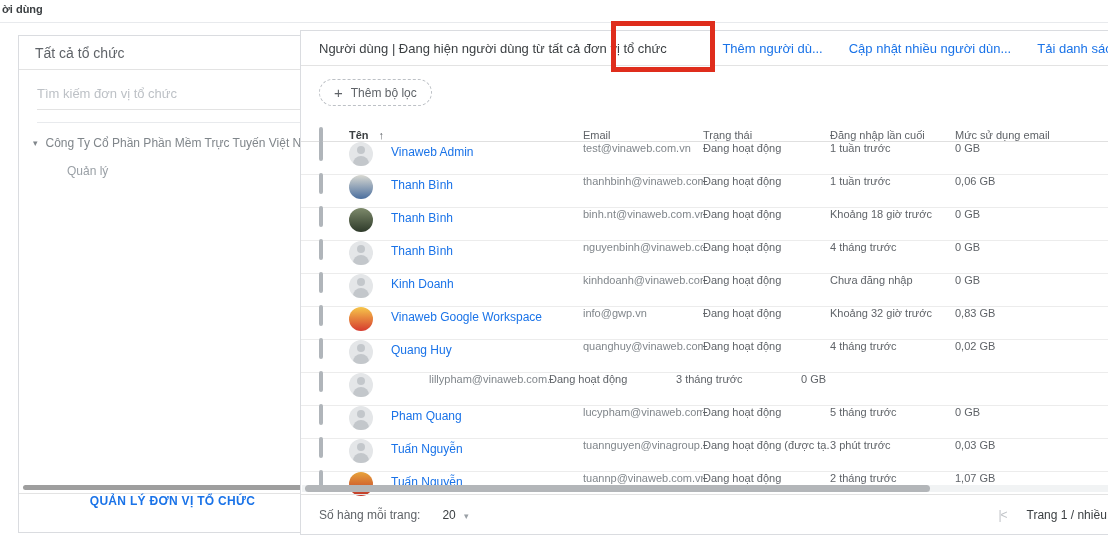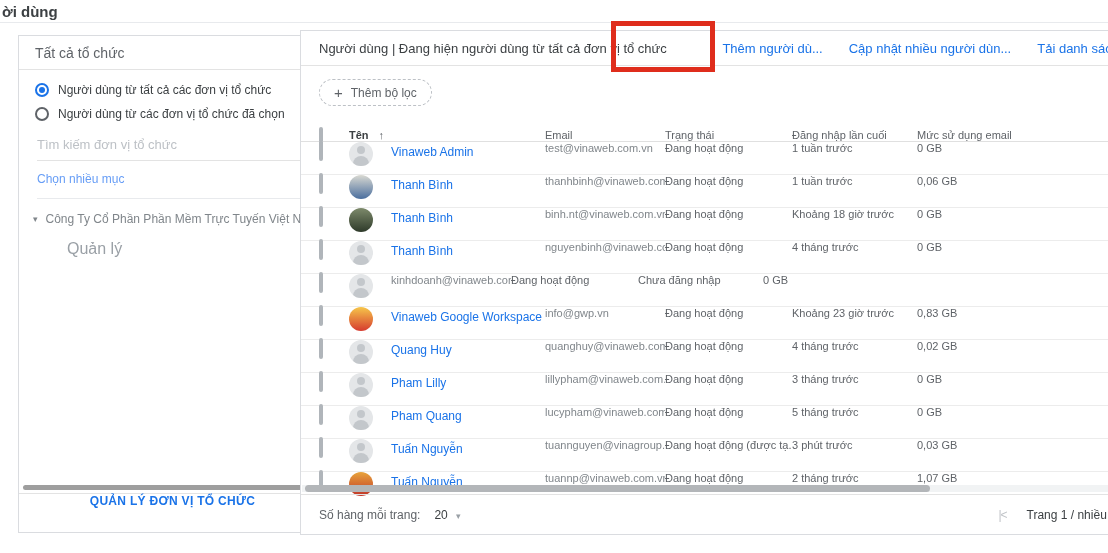--- a/index.html
+++ b/index.html
@@ -1,20 +1,20 @@
 <!DOCTYPE html>
 <html><head>
 <meta charset="utf-8">
 <style>
   html,body{margin:0;padding:0;background:#fff;}
   .page{position:relative;width:1108px;height:553px;background:#fff;
         font-family:"Liberation Sans","DejaVu Sans",sans-serif;overflow:hidden;}
 
   
-  .page-heading{position:absolute;left:2px;top:3px;font-size:15px;font-weight:bold;color:#3c4043;}
+  .page-heading{position:absolute;left:2px;top:3px;font-size:11px;font-weight:bold;color:#3c4043;}
   .top-divider{position:absolute;left:0;top:22px;width:100%;height:1px;background:#e8eaed;}
 
   
   .panel{position:absolute;background:#fff;border:1px solid #dadce0;box-sizing:border-box;}
   .sidebar{left:18px;top:35px;width:309px;height:498px;}
   .main{left:300px;top:30px;width:907px;height:505px;}
 
   
   .sb-header{height:33px;display:flex;align-items:center;justify-content:space-between;
              padding:0 16px;border-bottom:1px solid #e3e3e3;}
@@ -28,21 +28,21 @@
   .radio.selected::after{content:"";position:absolute;left:2px;top:2px;width:6px;height:6px;
          border-radius:50%;background:#1a73e8;}
   .sb-radio-label{font-size:12px;color:#3c4043;margin-left:9px;white-space:nowrap;}
   .sb-search{margin:14px 16px 0 18px;border-bottom:1px solid #e3e3e3;padding-bottom:7px;}
   .sb-search-ph{font-size:13px;color:#bdc1c6;}
   .sb-multilink{margin:11px 16px 0 18px;font-size:12px;color:#669df6;cursor:pointer;}
   .sb-divider{margin:12px 14px 0 18px;height:1px;background:#e8eaed;}
   .sb-tree{margin:13px 0 0 14px;display:flex;align-items:center;white-space:nowrap;overflow:hidden;}
   .sb-tree-arrow{font-size:9px;color:#80868b;margin-right:8px;}
   .sb-tree-label{font-size:12px;color:#80868b;}
-  .sb-tree-child{margin:14px 0 0 48px;font-size:16px;color:#9aa0a6;}
+  .sb-tree-child{margin:14px 0 0 48px;font-size:12px;color:#9aa0a6;}
   .sb-hscroll{position:absolute;left:4px;right:12px;bottom:42px;height:5px;background:#9e9e9e;border-radius:3px;}
   .sb-bottom{position:absolute;left:0;right:0;bottom:0;height:38px;border-top:1px solid #e3e3e3;
              display:flex;align-items:flex-start;justify-content:center;}
   .sb-manage-btn{font-size:12px;font-weight:bold;color:#1a73e8;letter-spacing:.3px;cursor:pointer;}
 
   
   .toolbar{height:35px;display:flex;align-items:center;padding:0 20px 0 18px;
            border-bottom:1px solid #e3e3e3;box-sizing:border-box;}
   .tb-title{font-size:13px;color:#3c4043;white-space:nowrap;}
   .tb-spacer{flex:1;}
@@ -52,21 +52,21 @@
   .filter-row{padding:13px 0 0 18px;height:30px;}
   .chip{display:inline-flex;align-items:center;height:25px;padding:0 14px;border:1px dashed #bdc1c6;
         border-radius:14px;color:#5f6368;font-size:12px;cursor:pointer;}
   .chip-plus{font-size:15px;margin-right:8px;color:#5f6368;}
 
   
   .thead{height:33px;display:flex;align-items:flex-end;border-bottom:1px solid #e0e0e0;
          font-size:11px;color:#5f6368;box-sizing:border-box;padding-left:18px;}
   .col-cb{width:30px;flex:none;}
   .col-name{width:196px;flex:none;display:flex;align-items:center;overflow:hidden;}
-  .col-email{width:120px;flex:none;overflow:hidden;white-space:nowrap;}
+  .col-email{width:120px;flex:none;overflow:hidden;white-space:nowrap;margin-left:38px;}
   .col-status{width:127px;flex:none;overflow:hidden;white-space:nowrap;}
   .col-last{width:125px;flex:none;overflow:hidden;white-space:nowrap;}
   .col-usage{flex:1;overflow:hidden;white-space:nowrap;}
   .col-gear{width:36px;flex:none;display:flex;justify-content:flex-end;padding-right:2px;}
   .th-name{font-weight:bold;color:#3c4043;}
   .sort-arrow{margin-left:10px;color:#5f6368;font-size:11px;}
   .checkbox{width:14px;height:14px;border:2px solid #b0b5ba;border-radius:2px;box-sizing:border-box;cursor:pointer;}
   .gear-btn{width:17px;height:17px;background:#8f9295;border-radius:3px;display:flex;
             align-items:center;justify-content:center;cursor:pointer;}
 
@@ -86,21 +86,21 @@
   .email-text{color:#80868b;}
 
   
   .tbl-hscroll-track{position:absolute;left:1px;right:1px;bottom:42px;height:7px;background:#f1f3f4;}
   .tbl-hscroll-thumb{position:absolute;left:3px;top:0;width:625px;height:7px;background:#b3b6b9;border-radius:4px;}
 
   
   .tfooter{position:absolute;left:0;right:0;bottom:0;height:40px;border-top:1px solid #e3e3e3;
            display:flex;align-items:center;padding:0 24px 0 18px;box-sizing:border-box;}
   .rpp-label{font-size:12px;color:#5f6368;}
-  .rpp-value{font-size:12px;color:#3c4043;margin-left:14px;cursor:pointer;}
+  .rpp-value{font-size:12px;color:#3c4043;margin-left:22px;cursor:pointer;}
   .rpp-caret{font-size:9px;color:#9aa0a6;margin-left:5px;}
   .pager{margin-left:auto;display:flex;align-items:center;}
   .pg-first{font-size:12px;color:#c0c4c8;letter-spacing:-1px;cursor:pointer;}
   .pg-label{font-size:12px;color:#3c4043;margin:0 26px 0 20px;}
   .pg-prev{font-size:13px;color:#c0c4c8;cursor:pointer;}
   .pg-next{font-size:13px;color:#1a73e8;margin-left:34px;cursor:pointer;}
 
   
   .annotation-box{position:absolute;left:611px;top:21px;width:104px;height:51px;
                   border:5px solid #df2d1c;box-sizing:border-box;z-index:50;pointer-events:none;}
@@ -111,34 +111,23 @@
 <div class="page">
 
   <div class="page-heading">ời dùng</div>
   <div class="top-divider"></div>
 
   <div class="panel sidebar">
     <div class="sb-header">
       <span class="sb-title">Tất cả tổ chức</span>
       <span class="sb-collapse">&lt;</span>
     </div>
-    <div class="sb-radios">
-      <div class="sb-radio-row">
-        <span class="radio selected"></span>
-        <span class="sb-radio-label">Người dùng từ tất cả các đơn vị tổ chức</span>
-      </div>
-      <div class="sb-radio-row">
-        <span class="radio"></span>
-        <span class="sb-radio-label">Người dùng từ các đơn vị tổ chức đã chọn</span>
-      </div>
-    </div>
     <div class="sb-search">
       <span class="sb-search-ph">Tìm kiếm đơn vị tổ chức</span>
     </div>
-    <div class="sb-multilink">Chọn nhiều mục</div>
     <div class="sb-divider"></div>
     <div class="sb-tree">
       <span class="sb-tree-arrow">▾</span>
       <span class="sb-tree-label">Công Ty Cổ Phần Phần Mềm Trực Tuyến Việt Nam</span>
     </div>
     <div class="sb-tree-child">Quản lý</div>
     <div class="sb-hscroll"></div>
     <div class="sb-bottom">
       <span class="sb-manage-btn">QUẢN LÝ ĐƠN VỊ TỔ CHỨC</span>
     </div>
@@ -260,40 +249,43 @@
     <span class="col-gear"></span>
   </div>
 
   <div class="trow">
     <span class="col-cb">
       <span class="checkbox"></span>
     </span>
     <span class="cell-avatar">
       <span class="avatar generic"></span>
     </span>
+    <span class="row-name-cell">
+      <span class="name-link">Kinh Doanh</span>
+    </span>
     <span class="col-email cell-text email-text">kinhdoanh@vinaweb.com...</span>
     <span class="col-status cell-text">Đang hoạt động</span>
     <span class="col-last cell-text">Chưa đăng nhập</span>
     <span class="col-usage cell-text">0 GB</span>
     <span class="col-gear"></span>
   </div>
 
   <div class="trow">
     <span class="col-cb">
       <span class="checkbox"></span>
     </span>
     <span class="cell-avatar">
       <span class="avatar" style="background: linear-gradient(rgb(246, 198, 74) 0%, rgb(214, 59, 47) 100%);"></span>
     </span>
     <span class="row-name-cell">
       <span class="name-link">Vinaweb Google Workspace P...</span>
     </span>
     <span class="col-email cell-text email-text">info@gwp.vn</span>
     <span class="col-status cell-text">Đang hoạt động</span>
-    <span class="col-last cell-text">Khoảng 23 giờ trước</span>
+    <span class="col-last cell-text">Khoảng 32 giờ trước</span>
     <span class="col-usage cell-text">0,83 GB</span>
     <span class="col-gear"></span>
   </div>
 
   <div class="trow">
     <span class="col-cb">
       <span class="checkbox"></span>
     </span>
     <span class="cell-avatar">
       <span class="avatar generic"></span>
@@ -307,23 +299,20 @@
     <span class="col-usage cell-text">0,02 GB</span>
     <span class="col-gear"></span>
   </div>
 
   <div class="trow">
     <span class="col-cb">
       <span class="checkbox"></span>
     </span>
     <span class="cell-avatar">
       <span class="avatar generic"></span>
-    </span>
-    <span class="row-name-cell">
-      <span class="name-link">Pham Lilly</span>
     </span>
     <span class="col-email cell-text email-text">lillypham@vinaweb.com.vn</span>
     <span class="col-status cell-text">Đang hoạt động</span>
     <span class="col-last cell-text">3 tháng trước</span>
     <span class="col-usage cell-text">0 GB</span>
     <span class="col-gear"></span>
   </div>
 
   <div class="trow">
     <span class="col-cb">

